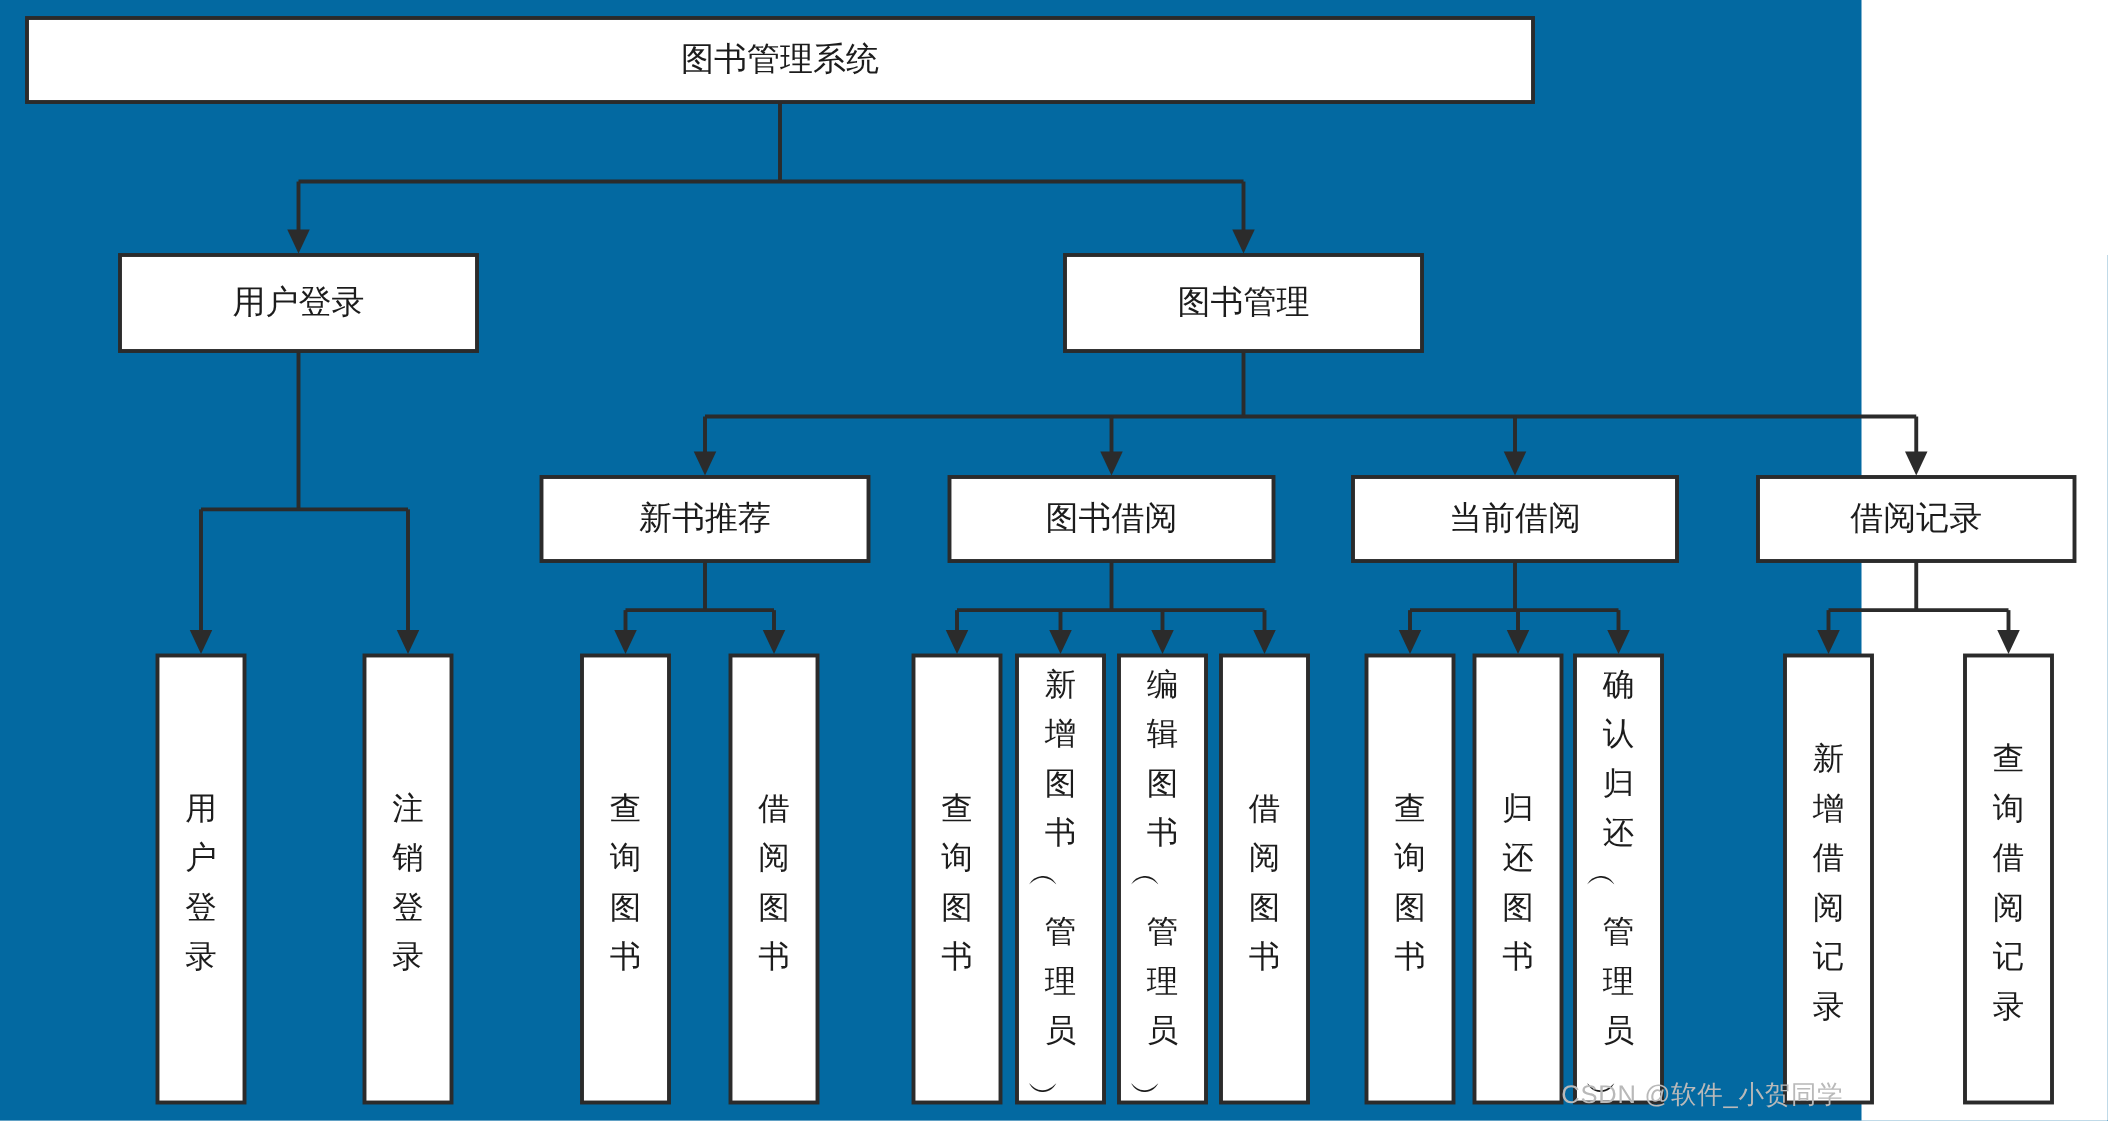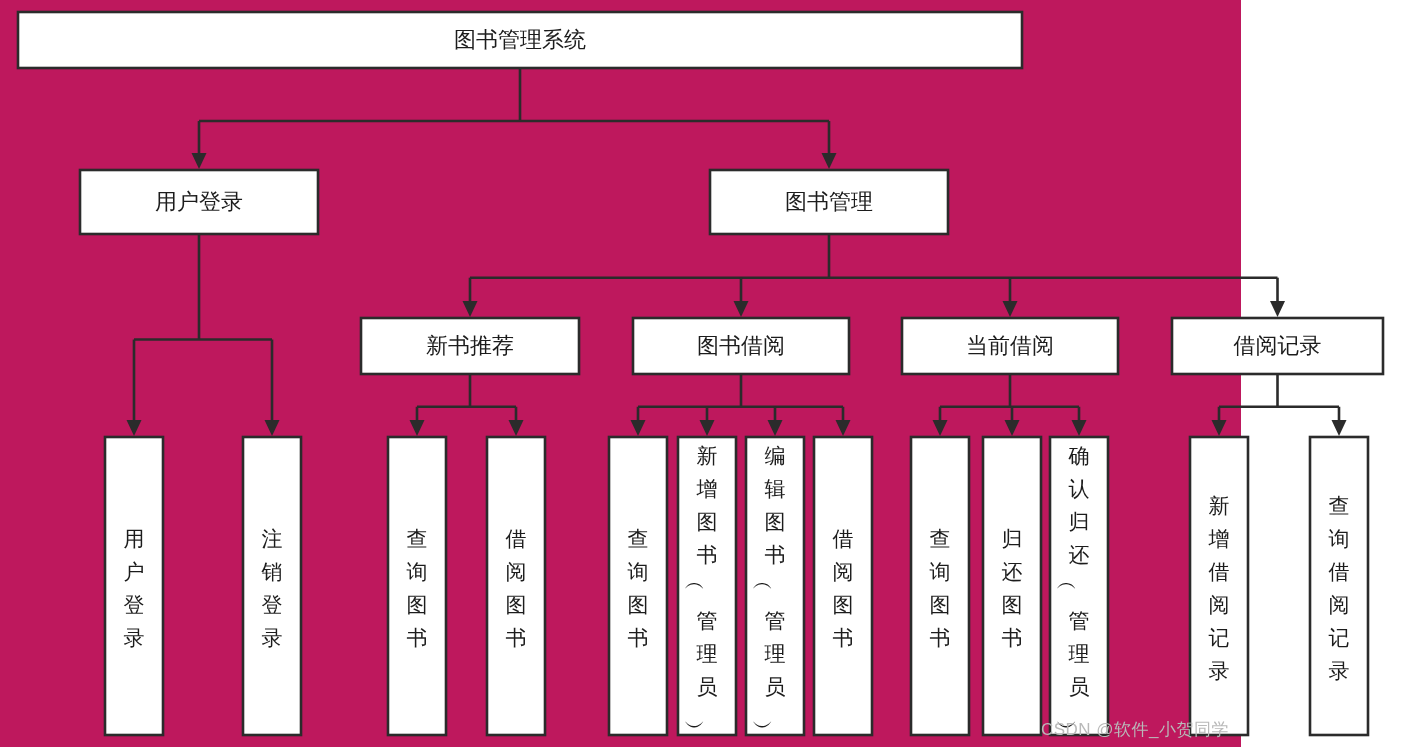--- a/index.html
+++ b/index.html
@@ -10,21 +10,21 @@
   body {
     width: 1405px;
     height: 747px;
     font-family: "Liberation Sans", "DejaVu Sans", sans-serif;
     overflow: hidden;
   }
   #diagram-root {
     position: relative;
     width: 1241px;
     height: 747px;
-    background: #be185d;
+    background: #0369a1;
   }
   svg#flow {
     position: absolute;
     left: 0;
     top: 0;
     width: 1405px;
     height: 747px;
   }
   .node-rect {
     fill: #ffffff;

